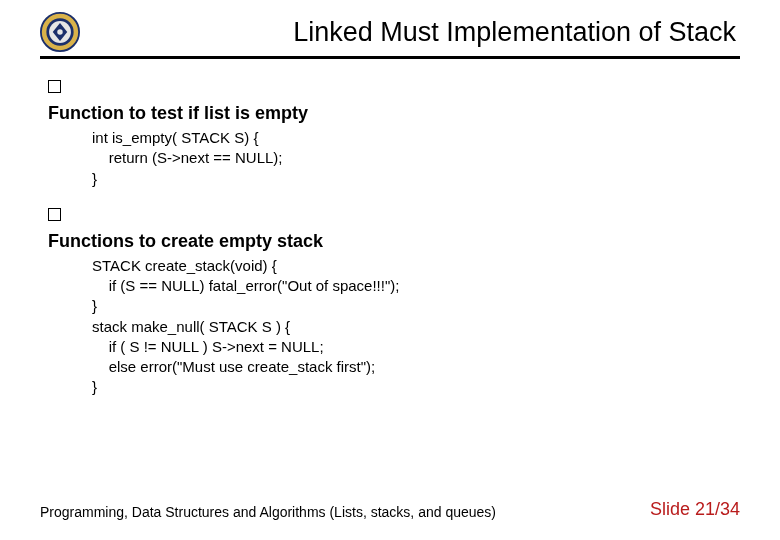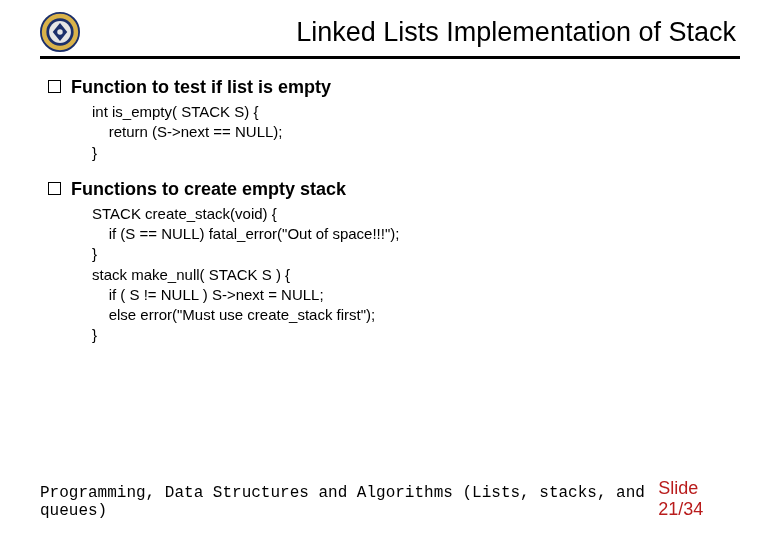--- a/index.html
+++ b/index.html
@@ -43,20 +43,21 @@
     margin: 4px 0 18px 0;
   }
   .content {
     padding-left: 8px;
   }
   .bullet-row {
     display: flex;
     align-items: flex-start;
     gap: 10px;
     margin-bottom: 4px;
+    flex-direction: column;
   }
   .bullet-icon {
     width: 13px;
     height: 13px;
     border: 1.5px solid #000;
     margin-top: 3px;
     flex-shrink: 0;
   }
   .bullet-text {
     font-size: 18px;
@@ -78,23 +79,22 @@
   .footer {
     position: absolute;
     bottom: 20px;
     left: 40px;
     right: 40px;
     display: flex;
     justify-content: space-between;
     align-items: flex-end;
   }
   .footer-left {
-    font-size: 16px;
+    font-size: 14px;
     color: #000;
-    font-family: Liberation Mono, monospace;
   }
   .footer-right {
     font-size: 18px;
     font-weight: 400;
     color: #b91c1c;
   }
 </style>
 </head>
 <body>
 
@@ -103,21 +103,21 @@
   <div class="header">
     <div class="logo">
       <svg viewBox="0 0 44 44" width="40" height="40">
         <circle cx="22" cy="22" r="21" fill="#d9b24a" stroke="#1b2f6b" stroke-width="2"></circle>
         <circle cx="22" cy="22" r="15" fill="#1b2f6b"></circle>
         <circle cx="22" cy="22" r="12" fill="#e6e6e6"></circle>
         <path d="M22 12 L30 22 L22 32 L14 22 Z" fill="#1b2f6b"></path>
         <circle cx="22" cy="22" r="3" fill="#e6e6e6"></circle>
       </svg>
     </div>
-    <div class="title">Linked Lists Implementation of Stack</div>
+    <div class="title">Linked Must Implementation of Stack</div>
   </div>
 
   <div class="rule"></div>
 
   <div class="content">
 
     <div class="bullet-row">
       <div class="bullet-icon"></div>
       <div class="bullet-text">Function to test if list is empty</div>
     </div>

